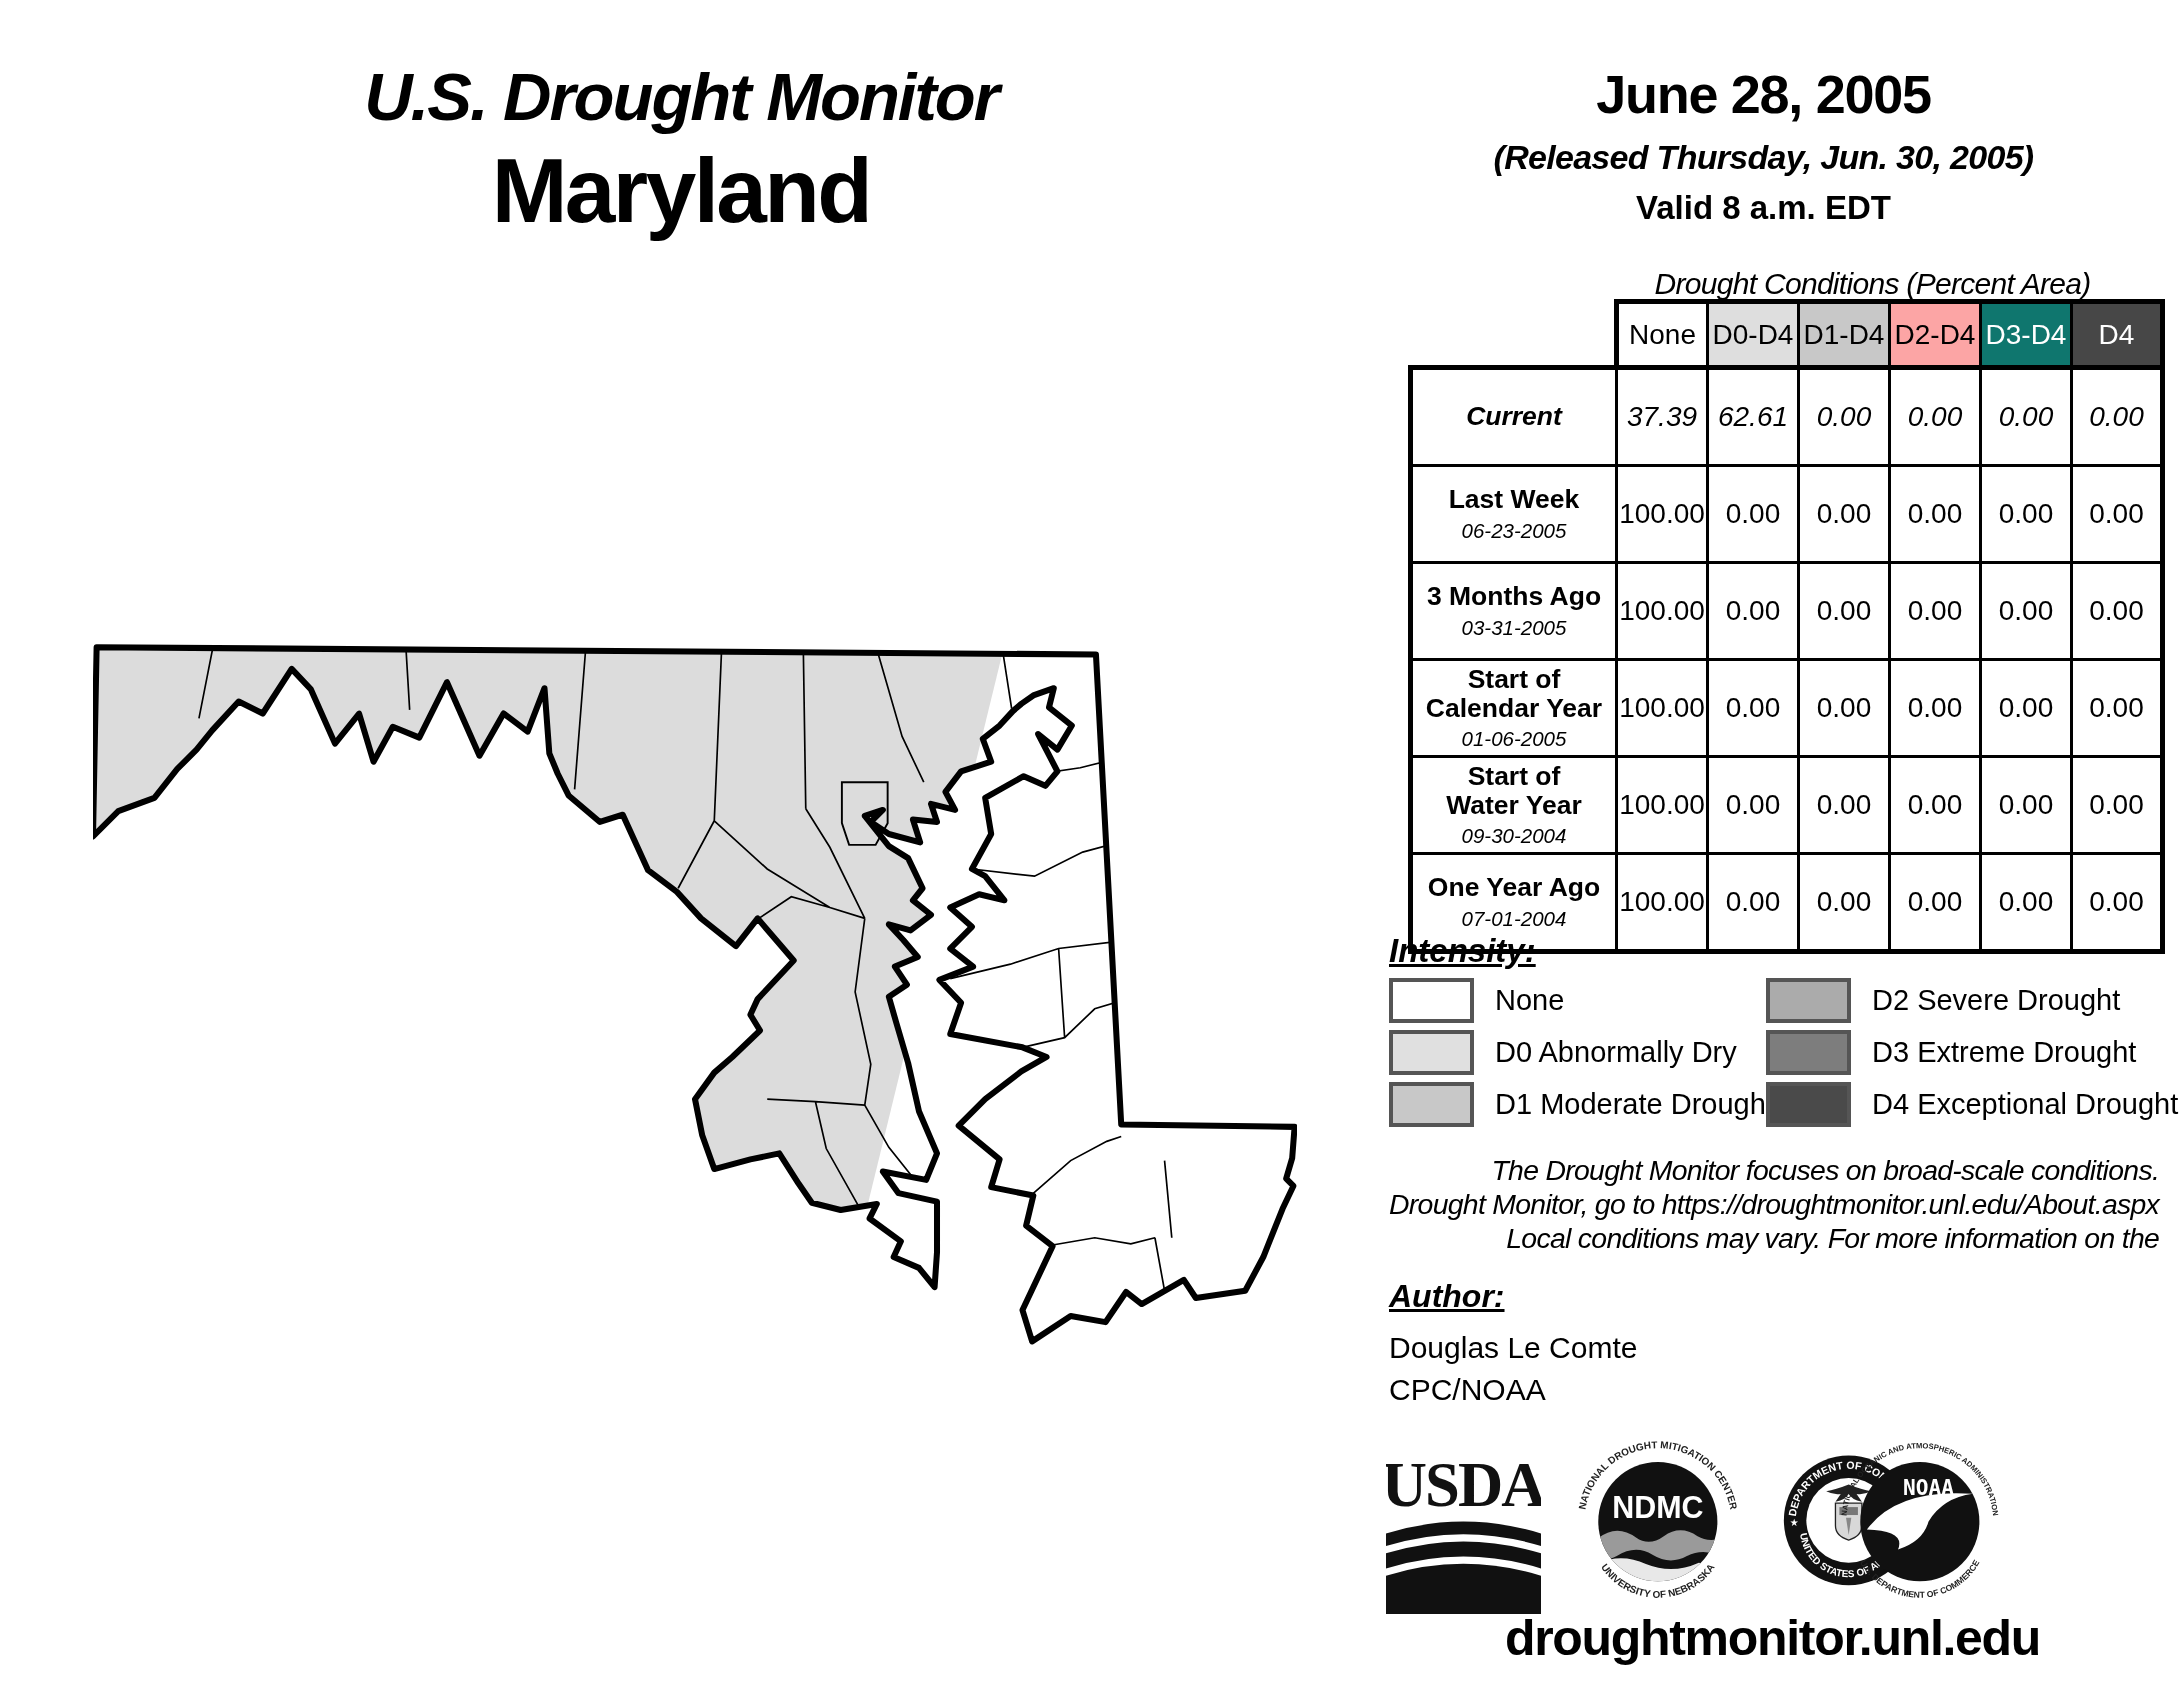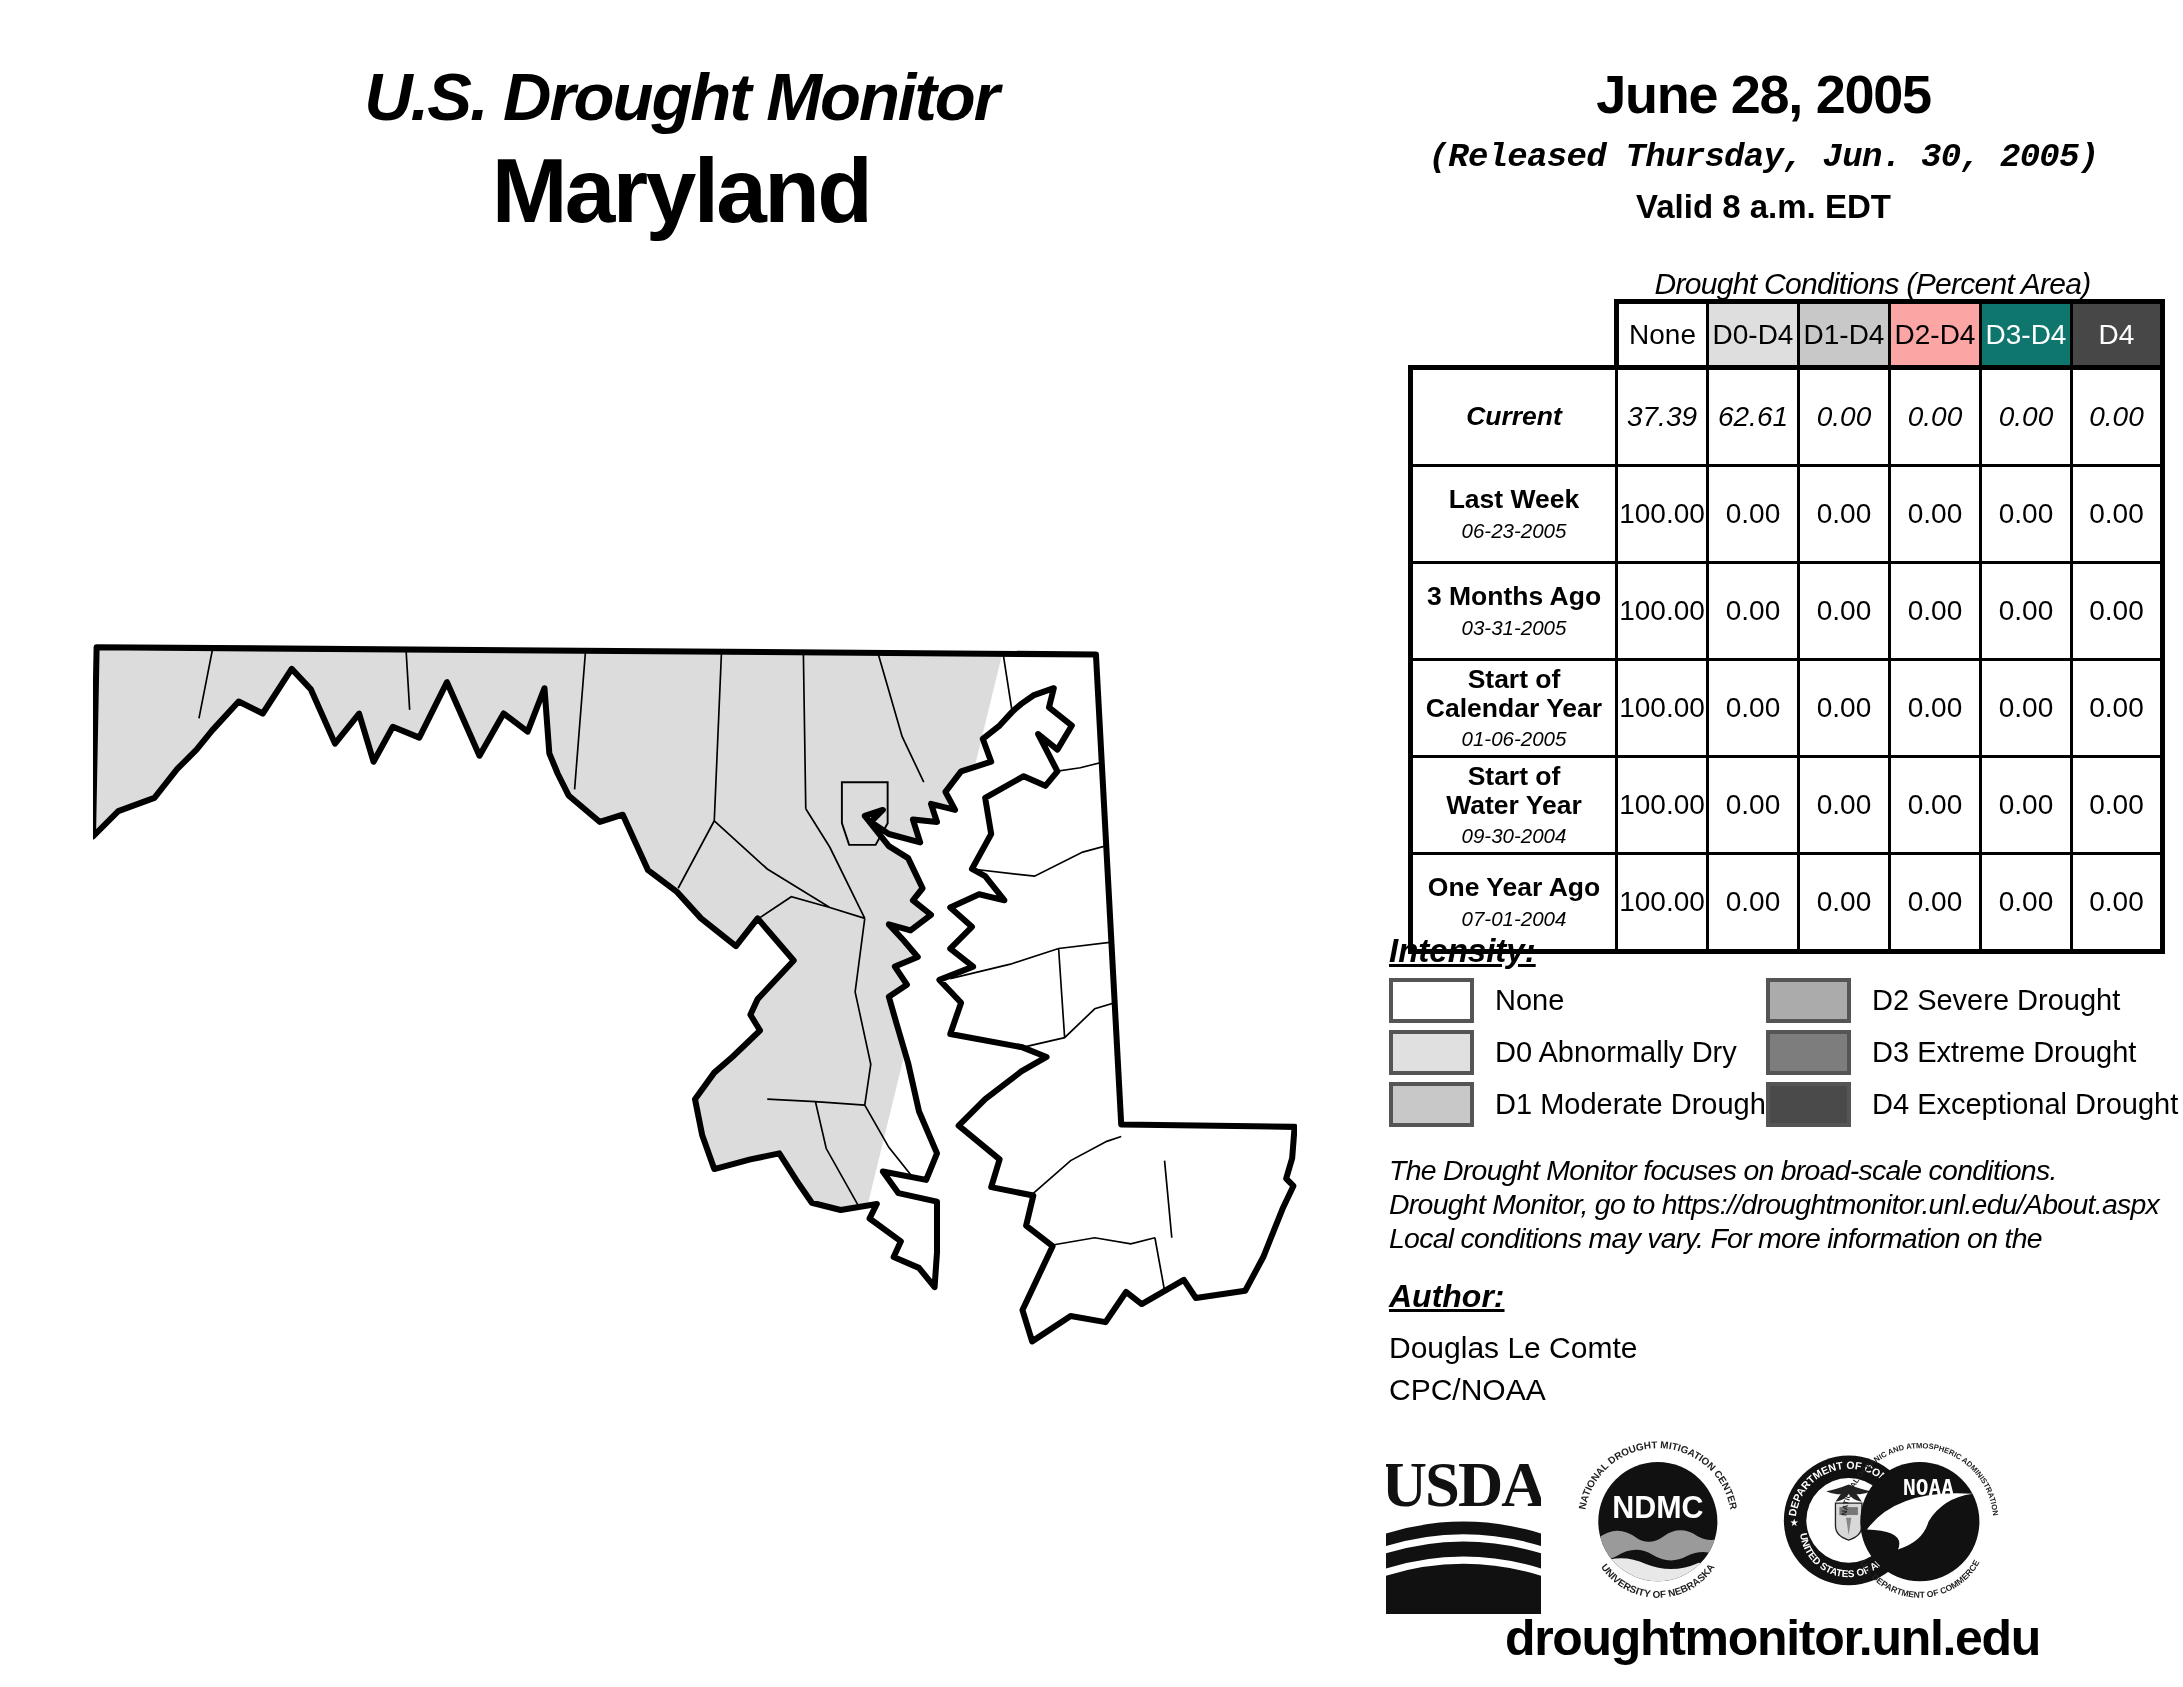--- a/index.html
+++ b/index.html
@@ -5,21 +5,21 @@
   html,body{margin:0;padding:0;background:#fff;}
   #page{position:relative;width:2183px;height:1687px;background:#ffffff;overflow:hidden;
         font-family:"Liberation Sans","DejaVu Sans",sans-serif;color:#000;}
 
   
   #hdr-left{position:absolute;left:165px;top:58px;width:1032px;text-align:center;}
   #hdr-left .t1{font-size:67px;font-weight:bold;font-style:italic;letter-spacing:-2px;}
   #hdr-left .t2{font-size:91px;font-weight:bold;letter-spacing:-2.6px;margin-top:4px;}
   #hdr-right{position:absolute;left:1370px;top:63px;width:787px;text-align:center;}
   #hdr-right .d1{font-size:54px;font-weight:bold;letter-spacing:-1.3px;}
-  #hdr-right .d2{font-size:34px;font-weight:bold;font-style:italic;margin-top:13.2px;letter-spacing:-0.7px;font-family:Liberation Mono, monospace;}
+  #hdr-right .d2{font-size:34px;font-weight:bold;font-style:italic;margin-top:13.2px;letter-spacing:-0.7px;}
   #hdr-right .d3{font-size:33px;font-weight:bold;margin-top:12px;}
 
   
   #tbl-caption{position:absolute;left:1588px;top:267px;width:569px;text-align:center;
                font-size:30px;font-style:italic;letter-spacing:-0.7px;}
   #dm-table{position:absolute;left:1408px;top:299px;border-collapse:collapse;table-layout:fixed;}
   #dm-table td,#dm-table th{border:3.3px solid #000;text-align:center;vertical-align:middle;
                             padding:0;font-size:28px;}
   #dm-table td.corner{border:none;background:#fff;}
   #dm-table th{height:61px;font-weight:normal;}
@@ -39,21 +39,21 @@
   #legend{position:absolute;left:1389px;top:980px;width:774px;}
   .leg-col{position:absolute;top:0;}
   .leg-col.left{left:0;width:370px;}
   .leg-col.right{left:377px;width:397px;}
   .leg-item{display:flex;align-items:center;margin-bottom:12px;height:40px;}
   .swatch{width:77px;height:37px;border:4px solid #555;flex:0 0 auto;background:#fff;}
   .leg-label{font-size:29px;margin-left:21px;white-space:nowrap;}
 
   
   #disclaimer{position:absolute;left:1389px;top:1153px;font-size:28.4px;font-style:italic;
-              line-height:1.2;letter-spacing:-0.7px;}
+              line-height:1.2;letter-spacing:-0.7px;text-align:right;}
   #author-h{position:absolute;left:1389px;top:1278px;font-size:32px;font-weight:bold;
             font-style:italic;text-decoration:underline;}
   #author-name{position:absolute;left:1389px;top:1331px;font-size:30px;}
   #author-org{position:absolute;left:1389px;top:1373px;font-size:30px;}
 
   
   .logo{position:absolute;}
   #logo-usda{left:1386px;top:1449px;}
   #logo-ndmc{left:1573px;top:1429px;}
   #logo-doc{left:1768px;top:1429px;}

